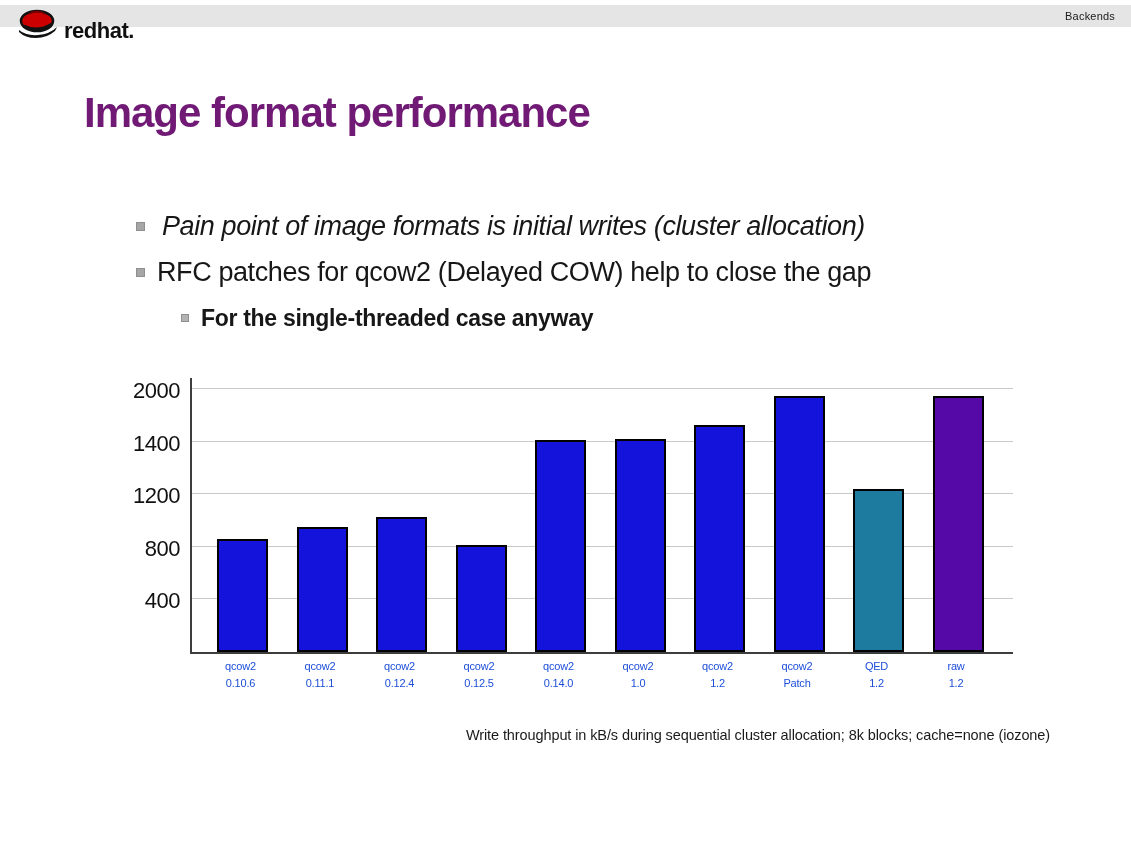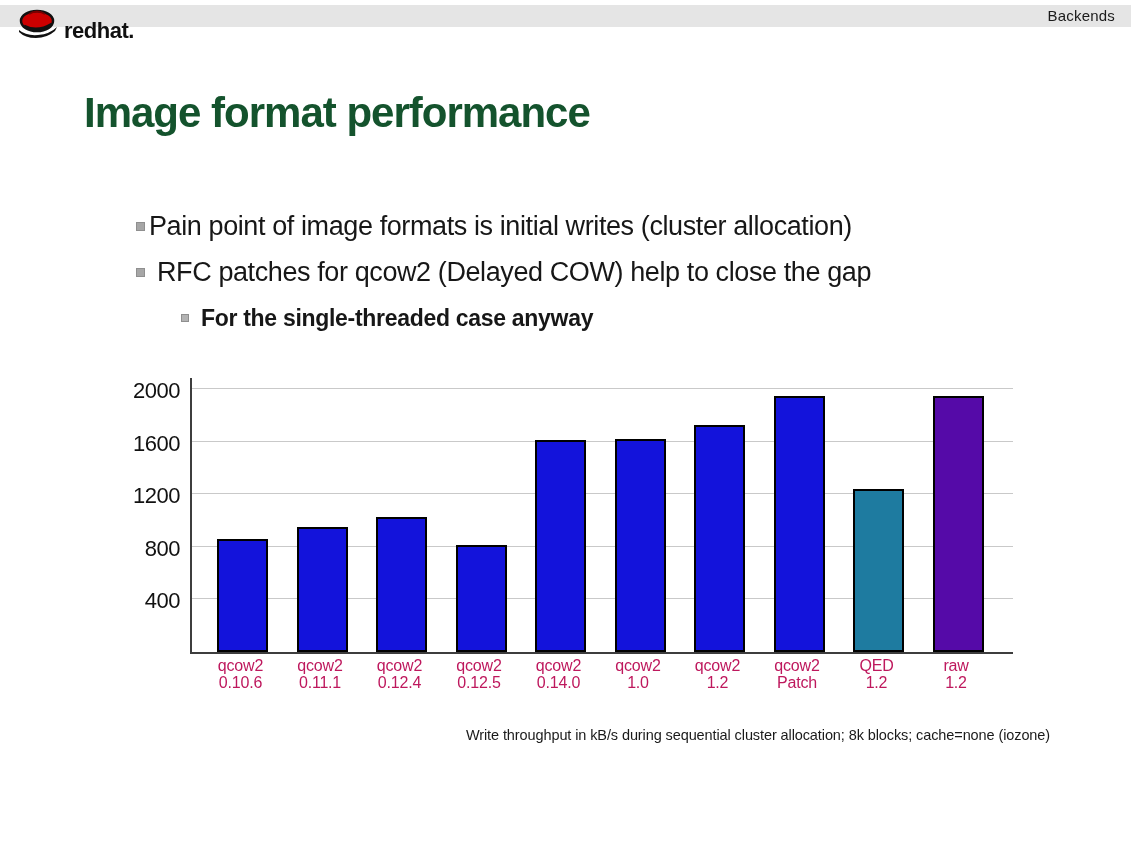--- a/index.html
+++ b/index.html
@@ -11,34 +11,34 @@
   }
   .slide { position: absolute; inset: 0; background: #ffffff; }
 
   
   .band {
     position: absolute; left: 0; top: 5px; width: 1131px; height: 22px;
     background: #e5e5e5;
   }
   .band-label {
     position: absolute; right: 16px; top: 0; height: 34px; line-height: 22px;
-    font-size: 15px; color: #1a1a1a; letter-spacing: 0.2px;
+    font-size: 11px; color: #1a1a1a; letter-spacing: 0.2px;
   }
 
   
   .logo { position: absolute; left: 16px; top: 6px; display: flex; align-items: flex-end; }
   .logo .word { font-size: 22px; color: #101010; margin-left: 4px; line-height: 22px; letter-spacing: -0.5px; padding-bottom: 2px;}
   .logo .word b { font-weight: 700; }
   .logo .word span { font-weight: 700; }
 
   
   .title {
     position: absolute; left: 84px; top: 90px;
     font-size: 42px; font-weight: 700; letter-spacing: -1px;
-    color: #14532d; line-height: 46px;
+    color: #701a75; line-height: 46px;
   }
 
   
   .bullet { position: absolute; display: block; }
   .marker {
     position: absolute; background: #a6a6a6; border: 1px solid #8f8f8f;
   }
   .m1 { width: 9px; height: 9px; }
   .m2 { width: 8px; height: 8px; background: #b3b3b3; }
   .btext1 { font-size: 27px; letter-spacing: -0.4px; color: #171717; line-height: 32px; }
@@ -52,21 +52,21 @@
   .gridline { position: absolute; left: 0; width: 100%; height: 1px; background: #c9c9c9; }
   .bar { position: absolute; bottom: 0; width: 51px; border: 2px solid #000; }
   .ylabels { position: absolute; left: 108px; top: 378px; width: 72px; height: 276px; }
   .ylabel {
     position: absolute; right: 0; width: 72px; height: 24px; line-height: 24px;
     text-align: right; font-size: 22px; color: #111; letter-spacing: -0.5px;
   }
   .xlabels { position: absolute; left: 0; top: 658px; width: 1131px; height: 40px; }
   .xlabel {
     position: absolute; width: 88px; text-align: center;
-    font-size: 16px; line-height: 16.5px; color: #be185d; letter-spacing: -0.2px;
+    font-size: 11px; line-height: 16.5px; color: #1d4ed8; letter-spacing: -0.2px;
   }
   .caption {
     position: absolute; left: 150px; top: 727px; width: 900px; text-align: right;
     font-size: 14.5px; color: #1a1a1a; letter-spacing: -0.1px;
   }
 </style>
 </head>
 <body>
 
 <div class="slide">
@@ -84,36 +84,36 @@
         <path d="M13 8 Q21 3 29 8" fill="none" stroke="#7a0000" stroke-width="2"></path>
       </svg>
     </span>
     <span class="word"><b>red</b><span>hat.</span></span>
   </div>
 
   <h1 class="title">Image format performance</h1>
 
   <div class="bullet" style="left:136px; top:210px; width:960px;">
     <span class="marker m1" style="left:0; top:12px;"></span>
-    <div class="btext1" style="margin-left:13px;">Pain point of image formats is initial writes (cluster allocation)</div>
+    <div class="btext1" style="margin-left:26px;font-style:italic;">Pain point of image formats is initial writes (cluster allocation)</div>
   </div>
   <div class="bullet" style="left:136px; top:256px; width:960px;">
     <span class="marker m1" style="left:0; top:12px;"></span>
     <div class="btext1" style="margin-left:21px;">RFC patches for qcow2 (Delayed COW) help to close the gap</div>
   </div>
   <div class="bullet" style="left:181px; top:304px; width:860px;">
     <span class="marker m2" style="left:0; top:10px;"></span>
     <div class="btext2" style="margin-left:20px;font-weight:bold;">For the single-threaded case anyway</div>
   </div>
 
   <div class="ylabels" id="ylabels">
       <div class="ylabel" style="top: 211.4px;">400</div>
       <div class="ylabel" style="top: 158.8px;">800</div>
       <div class="ylabel" style="top: 106.2px;">1200</div>
-      <div class="ylabel" style="top: 53.6px;">1600</div>
+      <div class="ylabel" style="top: 53.6px;">1400</div>
       <div class="ylabel" style="top: 1px;">2000</div>
     </div>
   <div class="plot" id="plot">
       <div class="gridline" style="bottom: 52.6px;"></div>
       <div class="gridline" style="bottom: 105.2px;"></div>
       <div class="gridline" style="bottom: 157.8px;"></div>
       <div class="gridline" style="bottom: 210.4px;"></div>
       <div class="gridline" style="bottom: 263px;"></div>
       <div class="bar" title="qcow2 0.10.6: 860" style="left: 25px; width: 51px; height: 113px; background: rgb(19, 19, 219);"></div>
       <div class="bar" title="qcow2 0.11.1: 950" style="left: 104.5px; width: 51px; height: 125px; background: rgb(19, 19, 219);"></div>

